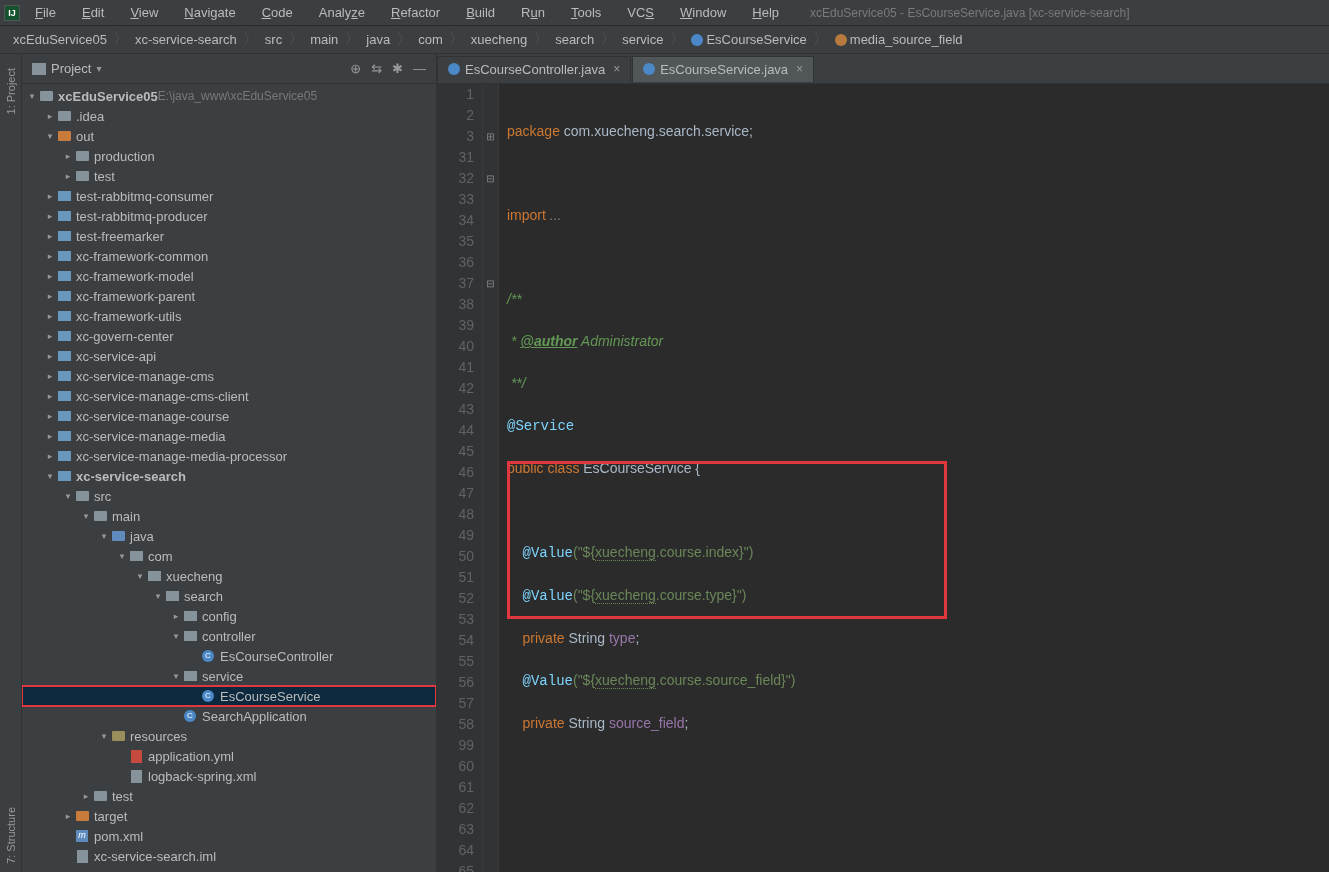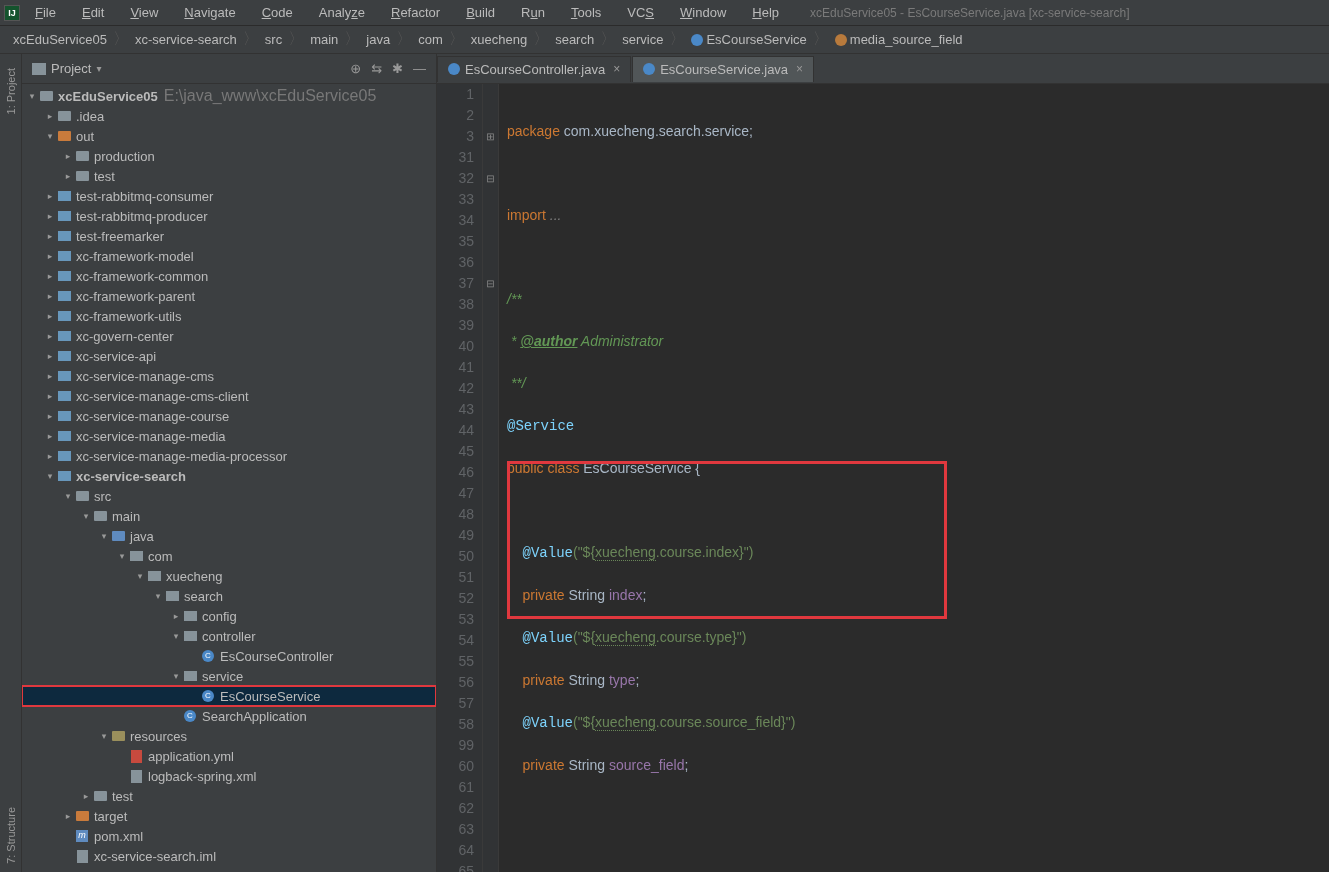--- a/index.html
+++ b/index.html
@@ -35,21 +35,21 @@
 .folder.orange { background: #C97B3C; }
 .mod-icon { width: 13px; height: 10px; background: #6897BB; }
 .pkg-icon { width: 13px; height: 10px; background: #87939A; }
 .class-icon { width: 12px; height: 12px; border-radius: 50%; background: #4A88C7; color: #fff; font-size: 8px; text-align: center; line-height: 12px; }
 .file-icon { width: 11px; height: 13px; background: #87939A; }
 .yml-icon { width: 11px; height: 13px; background: #C74A3E; }
 .xml-icon { width: 11px; height: 13px; background: #87939A; }
 .maven-icon { width: 12px; height: 12px; background: #5F8BBF; color: #fff; font-style: italic; font-size: 9px; text-align: center; }
 .tree-label { color: #bbbbbb; }
 .tree-label.bold { font-weight: bold; }
-.tree-hint { color: #787878; margin-left: 6px; font-size: 16px; }
+.tree-hint { color: #787878; font-size: 12px; }
 .tree-row.selected { background: #0D293E; }
 .tree-row.redbox { outline: 2px solid #E0383E; outline-offset: -1px; }
 .editor-area { flex: 1; display: flex; flex-direction: column; background: #2B2B2B; }
 .tabbar { height: 30px; display: flex; align-items: center; background: #3C3F41; border-bottom: 1px solid #323232; }
 .tab { height: 26px; display: flex; align-items: center; padding: 0 10px; gap: 5px; border: 1px solid #323232; border-bottom: none; margin-right: 1px; background: #3C3F41; cursor: pointer; }
 .tab.active { background: #515658; }
 .tab .close { color: #999; font-size: 12px; margin-left: 3px; }
 .tab-icon { width: 12px; height: 12px; border-radius: 50%; background: #4A88C7; }
 .code-area { flex: 1; display: flex; overflow: auto; font-family: "Consolas", "JetBrains Mono", monospace; font-size: 14px; line-height: 21px; position: relative; }
 .gutter { width: 46px; background: #313335; color: #606366; text-align: right; padding: 0 8px 0 0; user-select: none; border-right: 1px solid #3a3a3a; }
@@ -198,28 +198,28 @@
           <span class="tree-icon">
             <span class="mod-icon"></span>
           </span>
           <span class="tree-label">test-freemarker</span>
         </div>
       <div class="tree-row" style="padding-left:22px">
           <span class="tree-arrow closed"></span>
           <span class="tree-icon">
             <span class="mod-icon"></span>
           </span>
+          <span class="tree-label">xc-framework-common</span>
+        </div>
+      <div class="tree-row" style="padding-left:22px">
+          <span class="tree-arrow closed"></span>
+          <span class="tree-icon">
+            <span class="mod-icon"></span>
+          </span>
           <span class="tree-label">xc-framework-model</span>
-        </div>
-      <div class="tree-row" style="padding-left:22px">
-          <span class="tree-arrow closed"></span>
-          <span class="tree-icon">
-            <span class="mod-icon"></span>
-          </span>
-          <span class="tree-label">xc-framework-common</span>
         </div>
       <div class="tree-row" style="padding-left:22px">
           <span class="tree-arrow closed"></span>
           <span class="tree-icon">
             <span class="mod-icon"></span>
           </span>
           <span class="tree-label">xc-framework-parent</span>
         </div>
       <div class="tree-row" style="padding-left:22px">
           <span class="tree-arrow closed"></span>
@@ -485,21 +485,20 @@
 <div>&nbsp;</div>
 <div><span class="kw">import</span><span class="cmt"> ...</span></div>
 <div>&nbsp;</div>
 <div><span class="doc">/**</span></div>
 <div><span class="doc"> * </span><span class="doctag">@author</span><span class="doc"> Administrator</span></div>
 <div><span class="doc"> **/</span></div>
 <div><span class="ann">@Service</span></div>
 <div><span class="kw">public</span><span class="kw"> class</span><span> EsCourseService {</span></div>
 <div>&nbsp;</div>
 <div>    <span class="ann">@Value</span><span class="str">("${</span><span class="str prop-und">xuecheng</span><span class="str">.course.index}")</span></div>
-<div>    <span class="kw">private</span><span> String </span><span class="ident">index</span><span>;</span></div>
 <div>    <span class="ann">@Value</span><span class="str">("${</span><span class="str prop-und">xuecheng</span><span class="str">.course.type}")</span></div>
 <div>    <span class="kw">private</span><span> String </span><span class="ident">type</span><span>;</span></div>
 <div>    <span class="ann">@Value</span><span class="str">("${</span><span class="str prop-und">xuecheng</span><span class="str">.course.source_field}")</span></div>
 <div>    <span class="kw">private</span><span> String </span><span class="ident">source_field</span><span>;</span></div>
 <div>&nbsp;</div>
 <div>&nbsp;</div>
 
 
 
 

